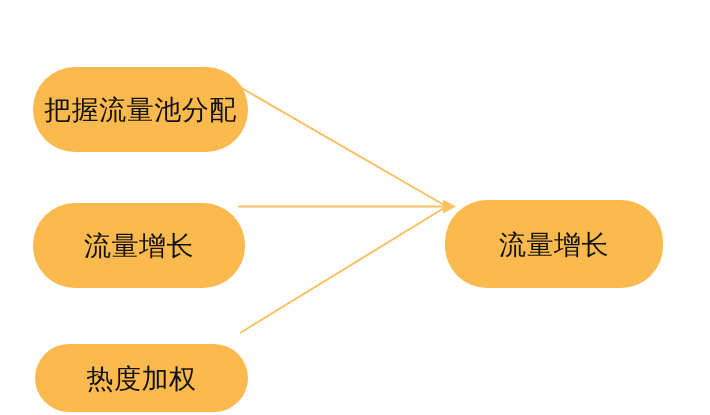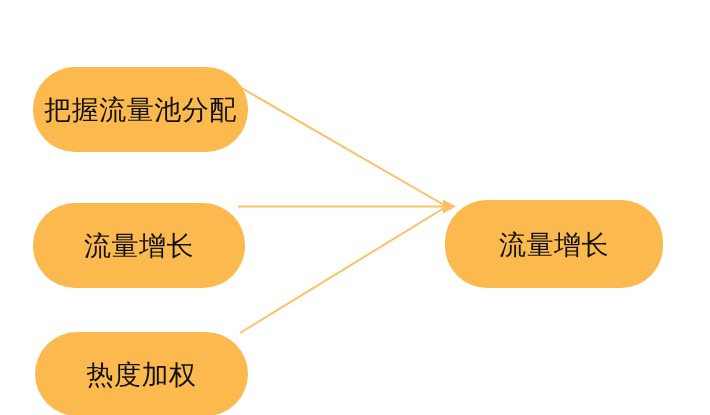--- a/index.html
+++ b/index.html
@@ -34,21 +34,21 @@
     border-radius: 42px;
     color: var(--text, #111111);
     font-size: 27px;
     line-height: 1;
     letter-spacing: 0.5px;
     white-space: nowrap;
     margin-top: 40px;
   }
   .n1 { left: 33px;  top: 27px;  width: 215px; height: 85px; }
   .n2 { left: 33px;  top: 163px; width: 212px; height: 85px; }
-  .n3 { left: 35px;  top: 292px; width: 213px; height: 84px; }
+  .n3 { left: 35px;  top: 304px; width: 213px; height: 68px; }
   .n4 { left: 445px; top: 160px; width: 218px; height: 88px; }
 </style>
 </head>
 <body>
 
 <div class="canvas">
 
   <svg class="edges" viewBox="0 0 710 415" xmlns="http://www.w3.org/2000/svg">
     <line x1="238" y1="86" x2="444" y2="205" stroke-width="2" stroke="#FBC164"></line>
     <line x1="238" y1="206.5" x2="444" y2="206.5" stroke-width="2" stroke="#FBC164"></line>

